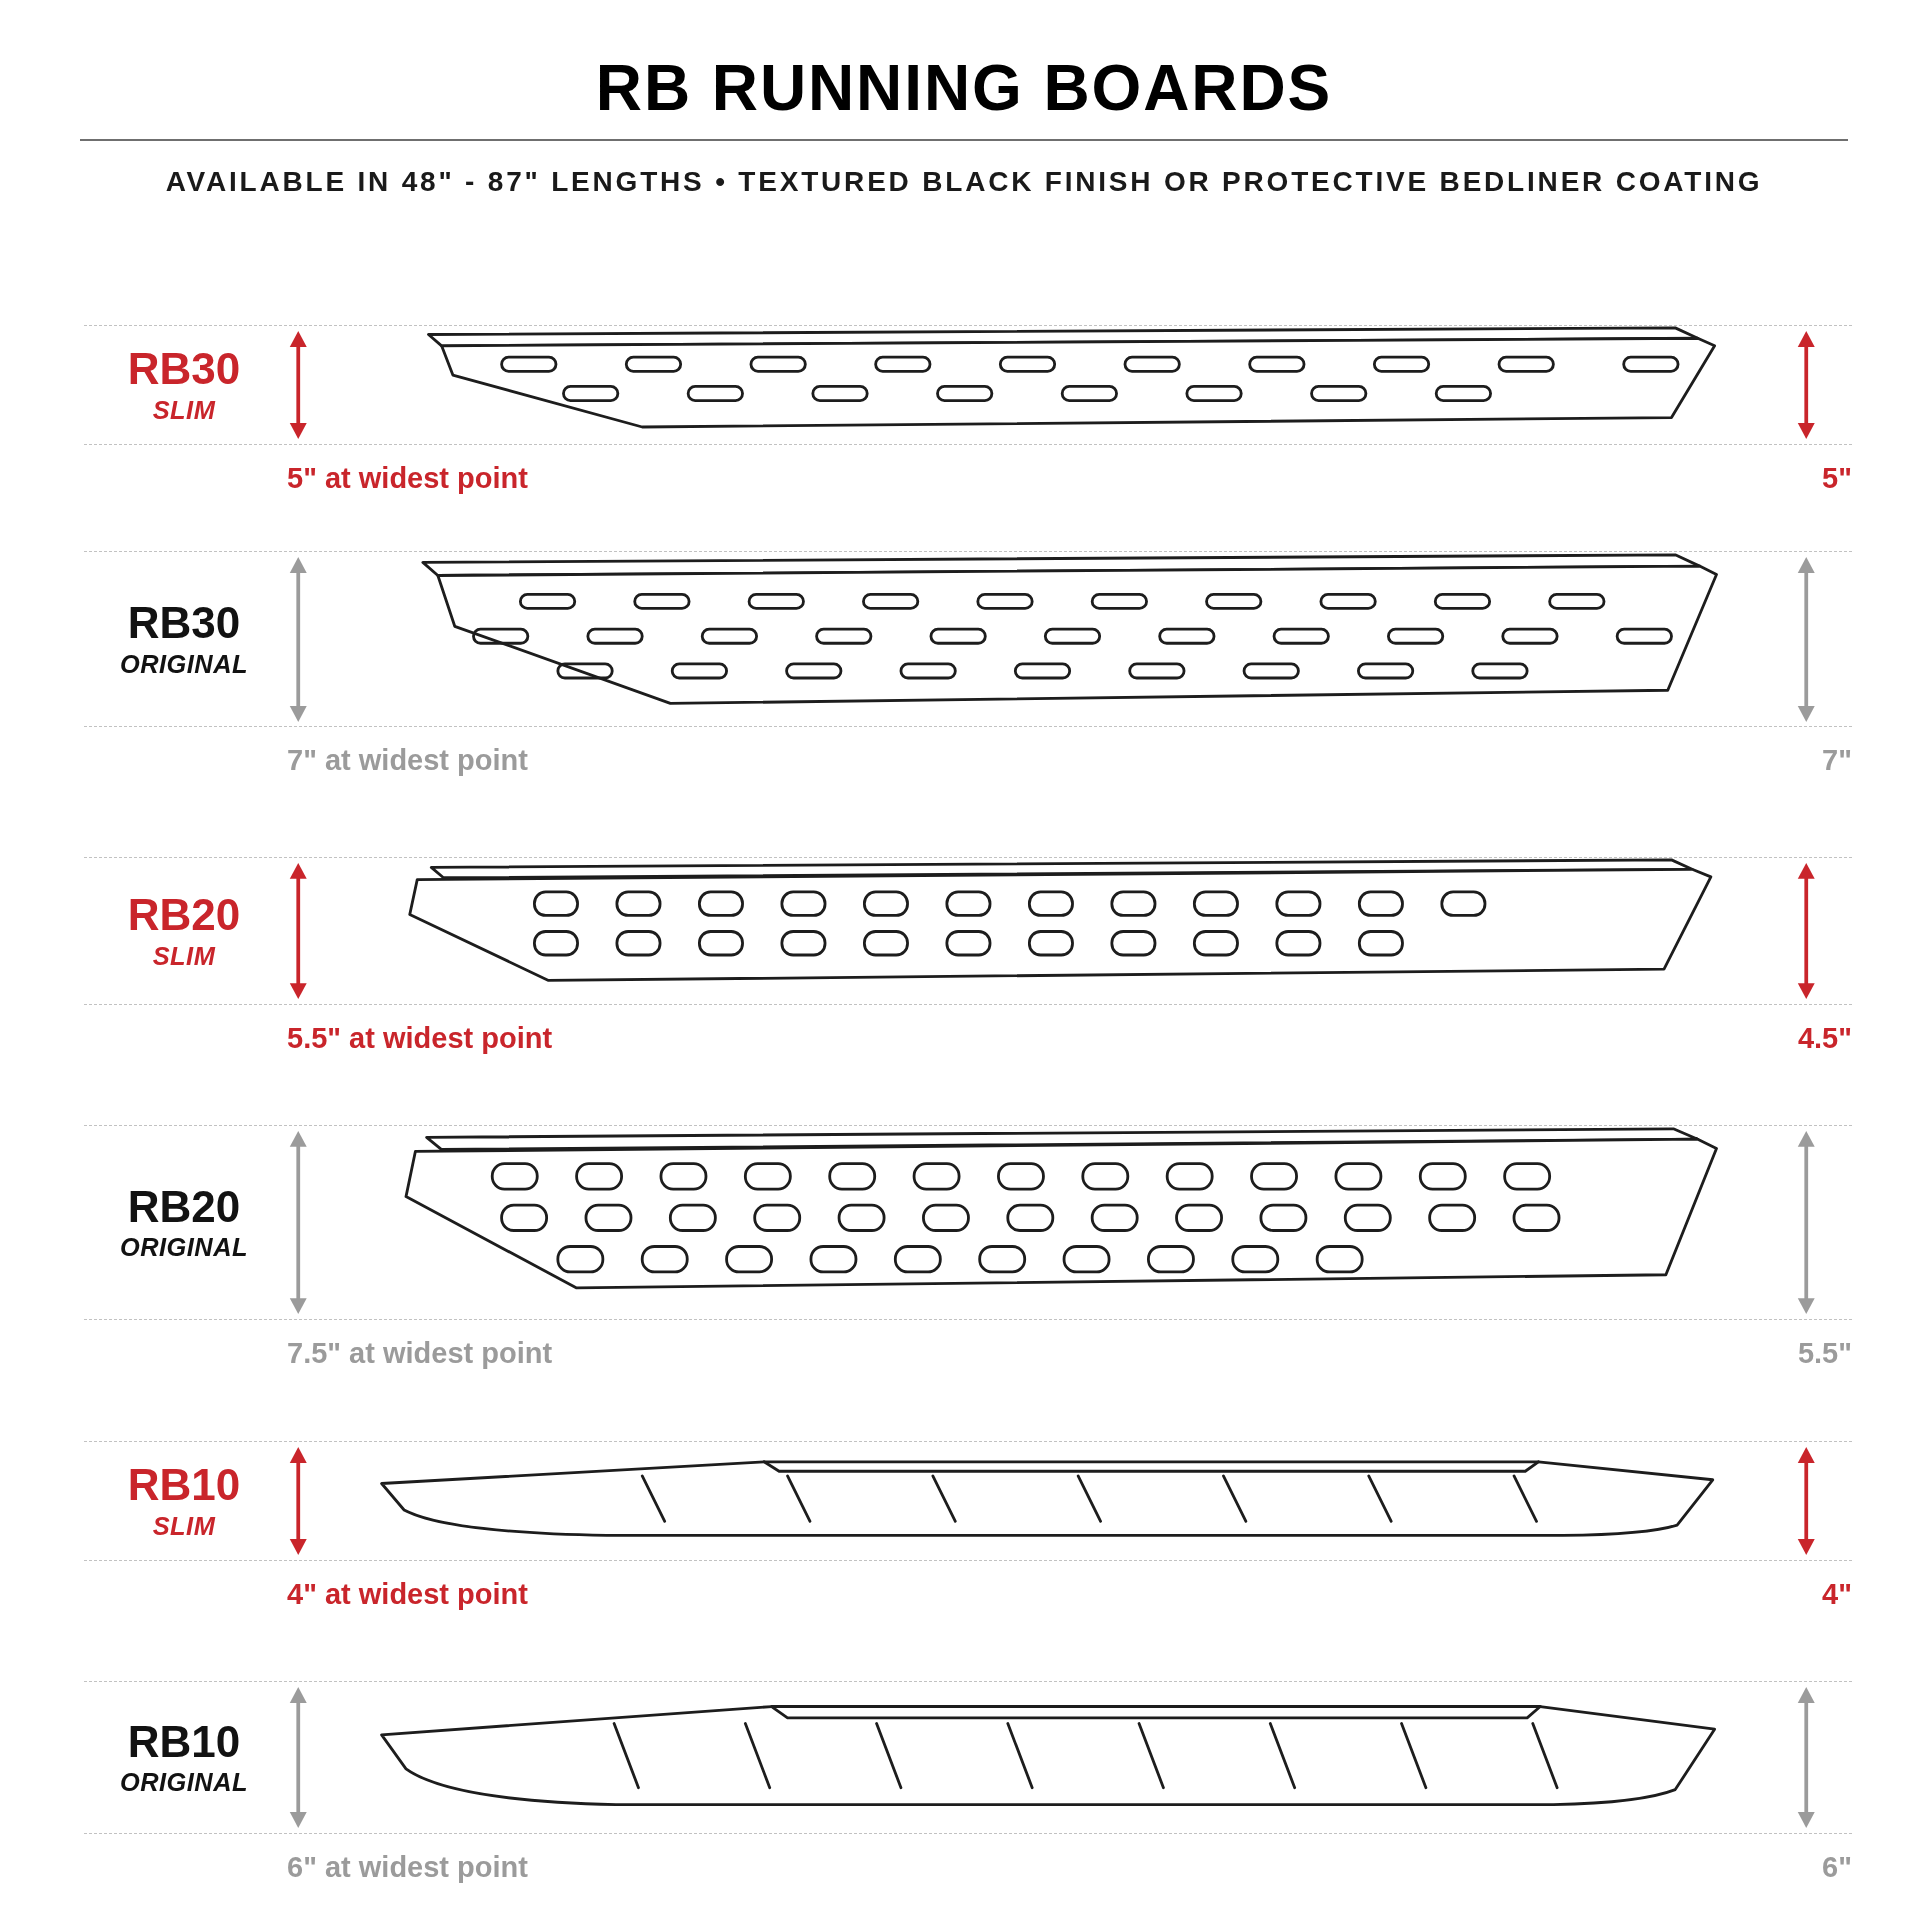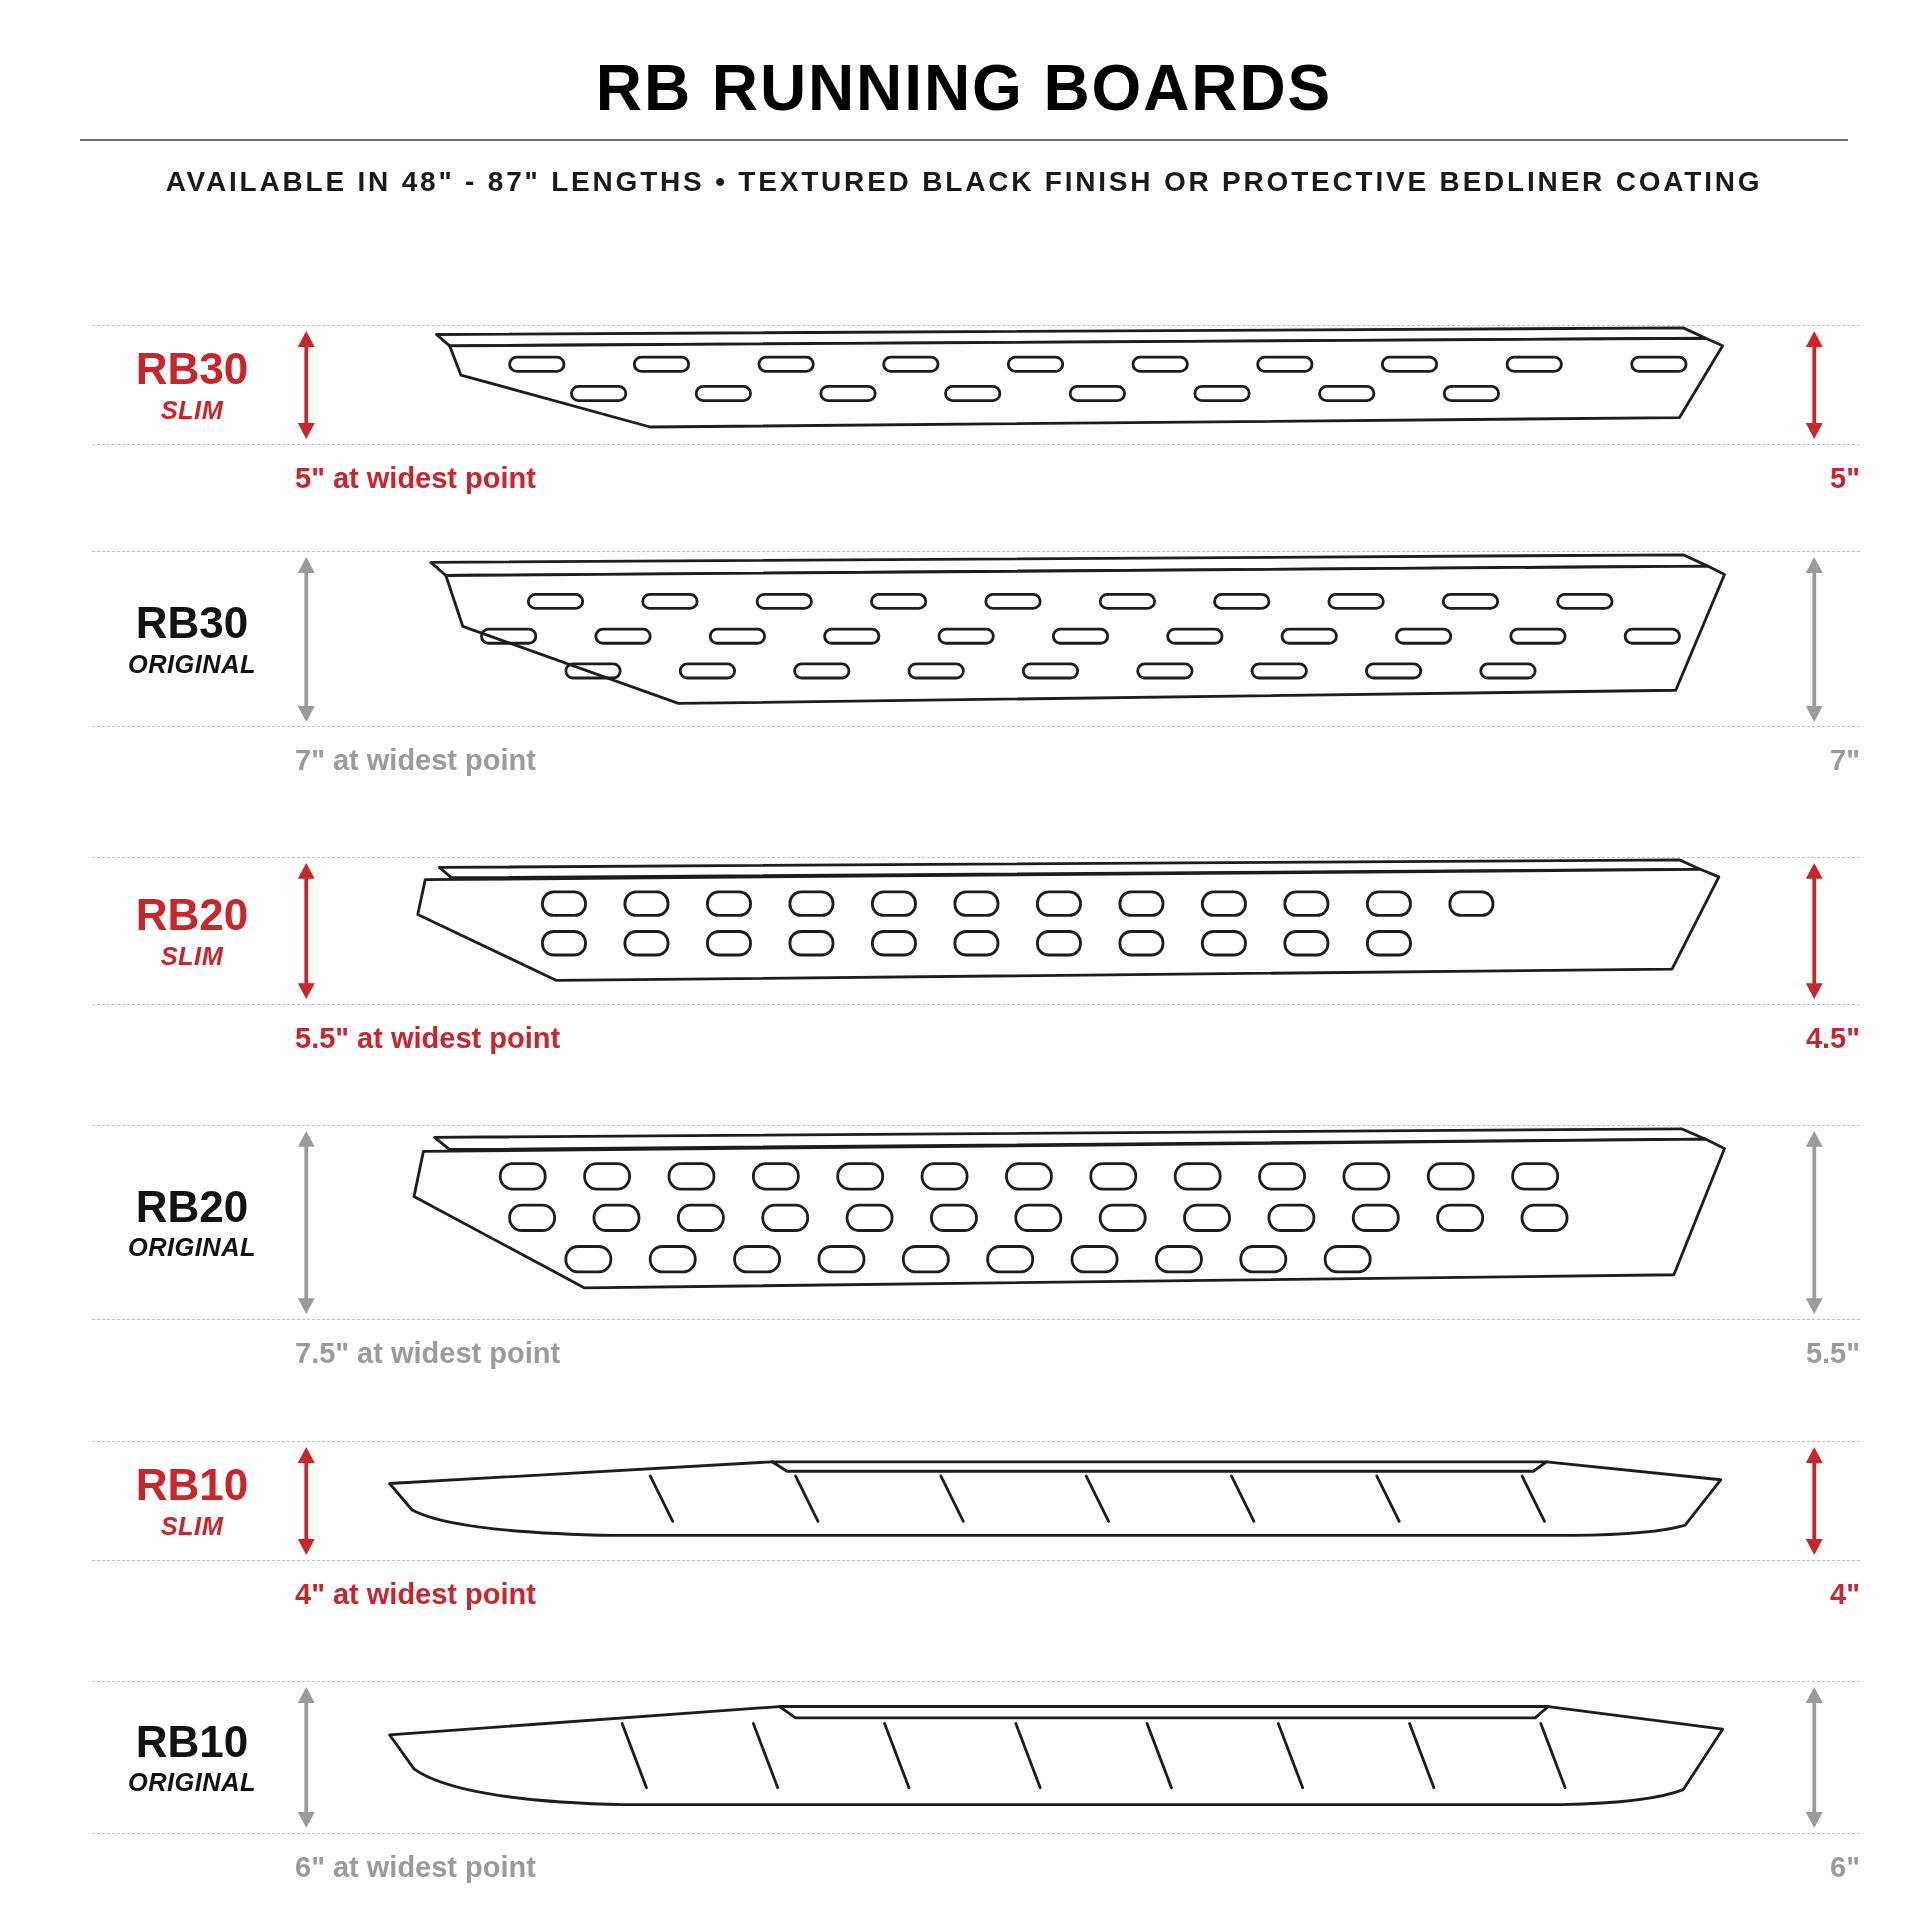--- a/index.html
+++ b/index.html
@@ -7,21 +7,21 @@
     width:1928px; height:1928px; background:#ffffff;
     font-family:"Liberation Sans", sans-serif; overflow:hidden;
   }
   .page { position:relative; width:1528px; height:1928px; background:#fff; }
 
   .header { position:absolute; top:55px; left:80px; width:1768px; text-align:center; }
   .title { font-size:64px; font-weight:800; letter-spacing:1.9px; color:#000; margin:0; line-height:1.05; }
   .title-rule { border-top:2.8px solid #6f6f6f; margin-top:17px; }
   .subtitle { margin-top:24.5px; font-size:28px; font-weight:700; letter-spacing:2.8px; color:#1a1a1a; }
 
-  .row { position:absolute; left:92px; width:1768px; }
+  .row { position:absolute; left:84px; width:1768px; }
   .band {
     position:relative;
     border-top:1.9px dashed #c2c2c2;
     border-bottom:1.9px dashed #c2c2c2;
   }
   .label { position:absolute; left:0; top:50%; transform:translateY(-50%); width:200px; text-align:center; }
   .model { font-size:44px; font-weight:800; line-height:1.05; }
   .variant { font-size:25.4px; font-weight:700; margin-top:3.8px; letter-spacing:0.5px;font-style:italic; }
   .row.slim .model, .row.slim .variant { color:#c9252b; }
   .row.original .model, .row.original .variant { color:#121212; }

